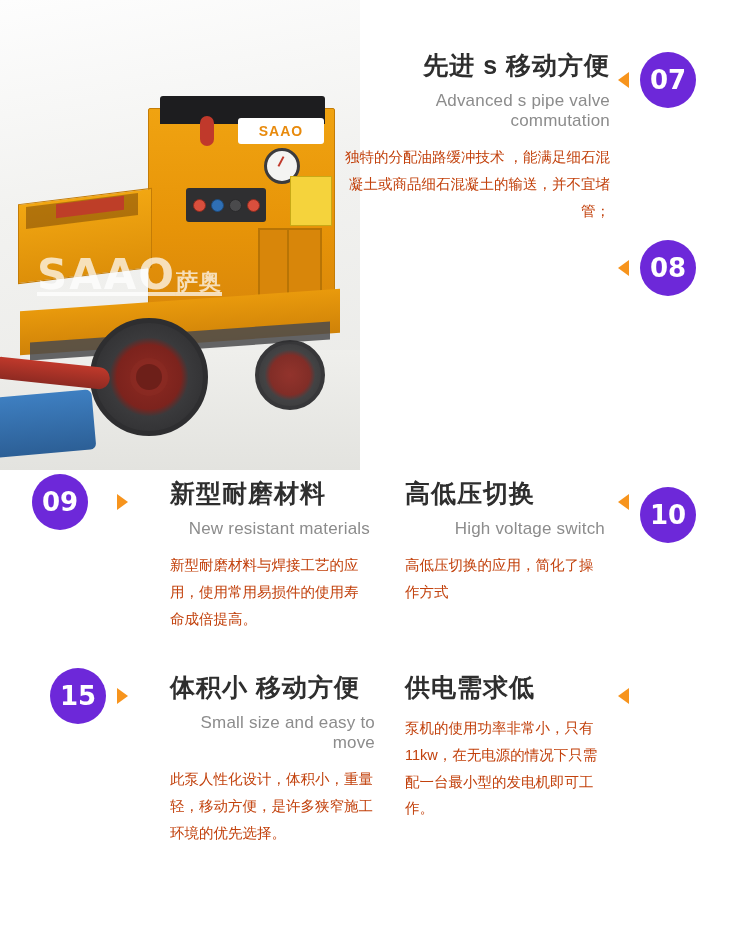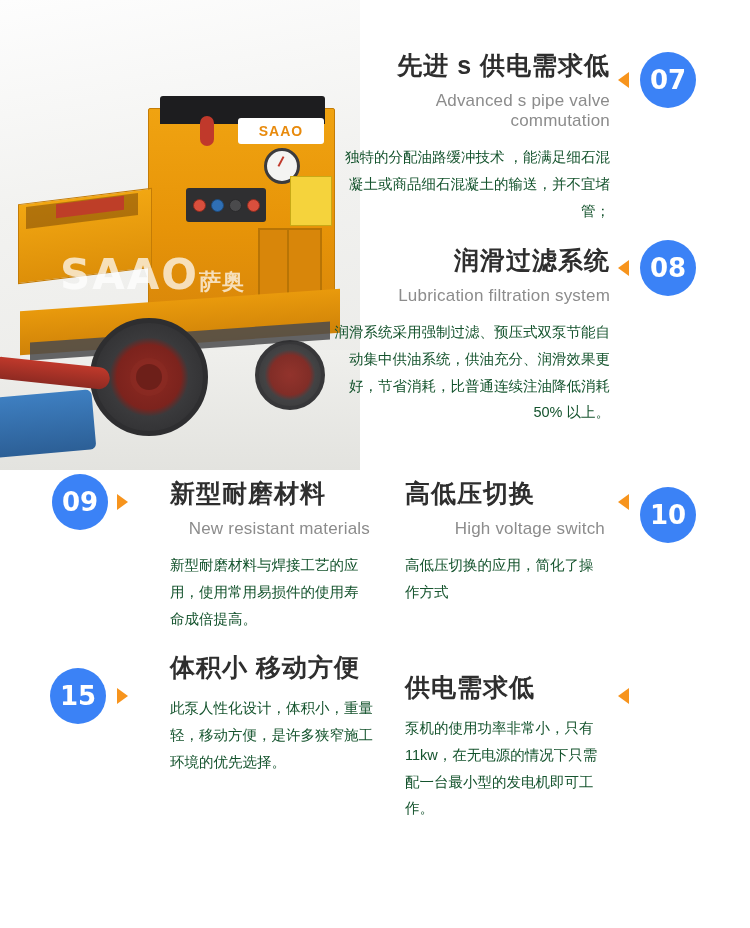--- a/index.html
+++ b/index.html
@@ -93,57 +93,58 @@
   .door:before{content:"";position:absolute;left:27px;top:0;width:2px;height:74px;background:#b87405;}
   .hose{
     position:absolute;left:-10px;top:362px;width:120px;height:22px;border-radius:11px;
     background:linear-gradient(180deg,#c0392b 0%,#8e2a22 100%);transform:rotate(6deg);
   }
   .blue-drum{
     position:absolute;left:-16px;top:394px;width:110px;height:60px;border-radius:6px;
     background:linear-gradient(180deg,#3e7fc1 0%,#2c5f96 100%);transform:rotate(-5deg);
   }
   .brand-wm{
-    position:absolute;left:60px;top:250px;
+    position:absolute;left:37px;top:250px;
     font-size:42px;font-weight:bold;letter-spacing:2px;color:rgba(255,255,255,.72);
     font-family:"DejaVu Sans",sans-serif;
+    text-decoration:underline;
   }
   .brand-wm small{font-size:22px;letter-spacing:1px;}
   .logo-badge{
     position:absolute;left:238px;top:118px;width:86px;height:26px;
     background:#ffffff;border-radius:3px;
     display:flex;align-items:center;justify-content:center;
     font-size:14px;font-weight:bold;color:#e88a0c;letter-spacing:1px;
   }
   .hot-handle{
     position:absolute;left:200px;top:116px;width:14px;height:30px;border-radius:7px;background:#c0392b;
   }
 
   
   .badge{
     position:absolute;width:56px;height:56px;border-radius:50%;
-    background:#3b82f6;color:#fff;
+    background:#6d28d9;color:#fff;
     display:flex;align-items:center;justify-content:center;
     font-size:26px;font-weight:bold;font-family:"DejaVu Sans",sans-serif;
   }
   .arrow{
     position:absolute;width:0;height:0;border-top:8px solid transparent;border-bottom:8px solid transparent;
   }
   .arrow.left{border-right:11px solid #f7941d;}
   .arrow.right{border-left:11px solid #f7941d;}
 
   .blk{position:absolute;}
   .blk .zh{
     font-size:25px;font-weight:bold;color:#2e2e2e;letter-spacing:1px;line-height:1.2;
   }
   .blk .en{
     font-size:17px;color:#8c8c8c;margin-top:11px;letter-spacing:.2px;text-align:right;
   }
   .blk .desc{
-    font-size:14.5px;color:#14532d;line-height:1.85;margin-top:13px;
+    font-size:14.5px;color:#c2410c;line-height:1.85;margin-top:13px;
   }
   .ta-r{text-align:right;}
   .ta-l{text-align:left;}
 </style>
 </head>
 <body>
 
 <div class="page">
 
   <div class="photo">
@@ -169,55 +170,51 @@
     <div class="wheel-small"></div>
     <div class="wheel-big"></div>
     <div class="hose"></div>
     <div class="blue-drum"></div>
     <div class="brand-wm">
       <span>SAAO</span><small>萨奥</small>
     </div>
   </div>
 
   <div class="blk ta-r" style="left:340px;top:50px;width:270px;">
-    <div class="zh">先进 s 供电需求低</div>
+    <div class="zh">先进 s 移动方便</div>
     <div class="en">Advanced s pipe valve commutation</div>
     <div class="desc">独特的分配油路缓冲技术 ，能满足细石混凝土或商品细石混凝土的输送，并不宜堵管；</div>
   </div>
   <div class="arrow left" style="left:618px;top:72px;"></div>
   <div class="badge" style="left:640px;top:52px;">07</div>
 
-  <div class="blk ta-r" style="left:330px;top:245px;width:280px;">
-    <div class="zh">润滑过滤系统</div>
-    <div class="en">Lubrication filtration system</div>
-    <div class="desc">润滑系统采用强制过滤、预压式双泵节能自动集中供油系统，供油充分、润滑效果更好，节省消耗，比普通连续注油降低消耗 50% 以上。</div>
-  </div>
   <div class="arrow left" style="left:618px;top:260px;"></div>
   <div class="badge" style="left:640px;top:240px;">08</div>
 
-  <div class="badge" style="left:52px;top:474px;">09</div>
+  <div class="badge" style="left:32px;top:474px;">09</div>
   <div class="arrow right" style="left:117px;top:494px;"></div>
   <div class="blk ta-l" style="left:405px;top:478px;width:200px;">
     <div class="zh">高低压切换</div>
     <div class="en">High voltage switch</div>
     <div class="desc">高低压切换的应用，简化了操作方式</div>
   </div>
 
   <div class="blk ta-l" style="left:170px;top:478px;width:200px;">
     <div class="zh">新型耐磨材料</div>
     <div class="en">New resistant materials</div>
     <div class="desc">新型耐磨材料与焊接工艺的应用，使用常用易损件的使用寿命成倍提高。</div>
   </div>
   <div class="arrow left" style="left:618px;top:494px;"></div>
   <div class="badge" style="left:640px;top:487px;">10</div>
 
   <div class="badge" style="left:50px;top:668px;">15</div>
   <div class="arrow right" style="left:117px;top:688px;"></div>
-  <div class="blk ta-l" style="left:170px;top:652px;width:205px;">
+  <div class="blk ta-l" style="left:170px;top:672px;width:205px;">
     <div class="zh">体积小 移动方便</div>
+    <div class="en">Small size and easy to move</div>
     <div class="desc">此泵人性化设计，体积小，重量轻，移动方便，是许多狭窄施工环境的优先选择。</div>
   </div>
 
   <div class="blk ta-l" style="left:405px;top:672px;width:200px;">
     <div class="zh">供电需求低</div>
     <div class="desc">泵机的使用功率非常小，只有 11kw，在无电源的情况下只需配一台最小型的发电机即可工作。</div>
   </div>
   <div class="arrow left" style="left:618px;top:688px;"></div>
 
 </div>

